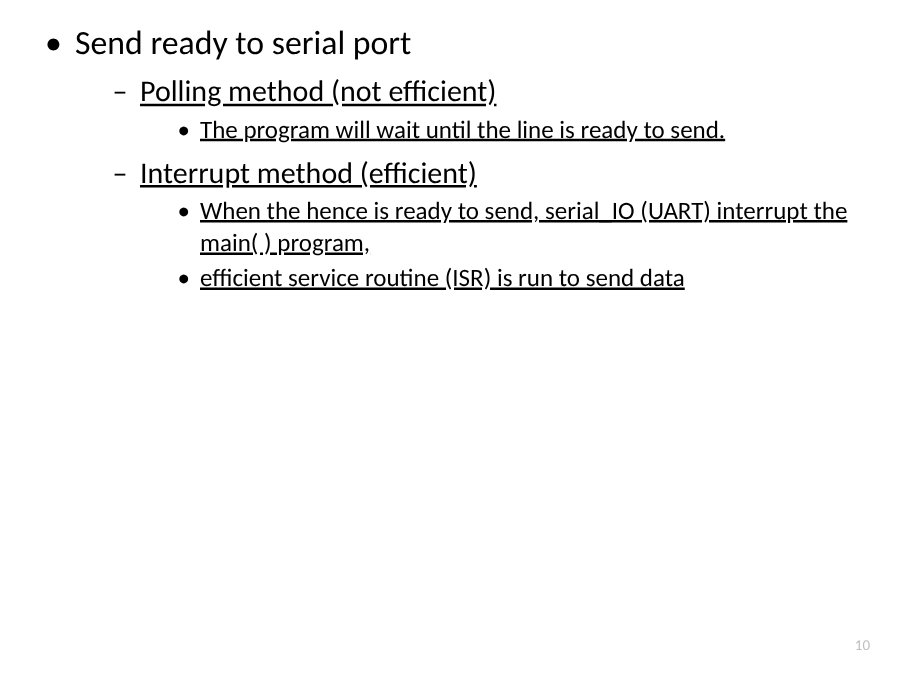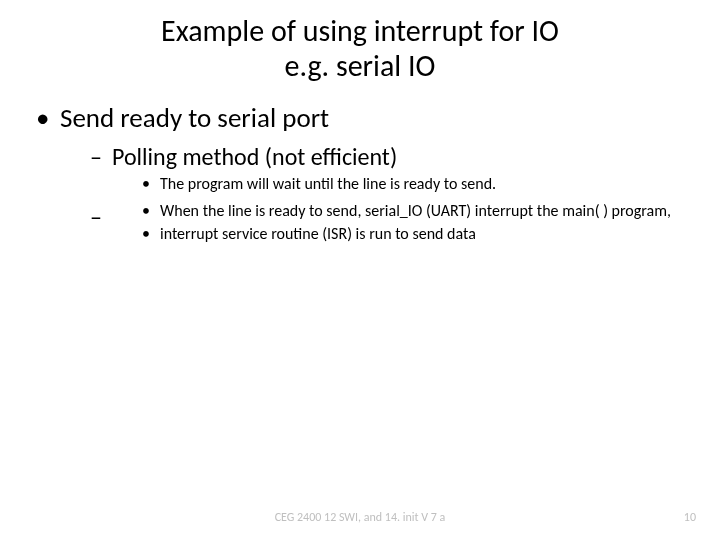--- a/index.html
+++ b/index.html
@@ -47,32 +47,33 @@
   }
 
   
   .lvl2 { padding-left: 30px; margin-top: 6px; }
   .lvl2 > li {
     font-size: 24px;
     line-height: 1.3;
     padding-left: 22px;
     position: relative;
     margin-bottom: 2px;
+    text-decoration: underline;
   }
   .lvl2 > li::before {
     content: "–";
     position: absolute;
     left: 0;
     top: 0;
   }
 
   
   .lvl3 { padding-left: 30px; margin-top: 2px; margin-bottom: 6px; }
   .lvl3 > li {
-    font-size: 16px;
+    font-size: 20px;
     line-height: 1.3;
     padding-left: 18px;
     position: relative;
     margin-bottom: 2px;
   }
   .lvl3 > li::before {
     content: "•";
     position: absolute;
     left: 0;
     top: 0;
@@ -94,49 +95,45 @@
     font-size: 12px;
     color: #bfbfbf;
     margin-left: 48px;
   }
 </style>
 </head>
 <body>
 
 <div class="slide">
 
-  <div class="title">
-    <span>Example of using interrupt for IO</span><br>
-    <span>e.g. serial IO</span>
-  </div>
 
   <div class="content">
     <ul class="lvl1">
       <li>
         <span>Send ready to serial port</span>
         <ul class="lvl2">
           <li>
             <span>Polling method (not efficient)</span>
             <ul class="lvl3">
               <li>
                 <span>The program will wait until the line is ready to send.</span>
               </li>
             </ul>
           </li>
           <li>
+            <span>Interrupt method (efficient)</span>
             <ul class="lvl3">
               <li>
-                <span>When the line is ready to send, serial_IO (UART) interrupt the  main( )  program,</span>
+                <span>When the hence is ready to send, serial_IO (UART) interrupt the  main( )  program,</span>
               </li>
               <li>
-                <span>interrupt service routine (ISR) is run to send data</span>
+                <span>efficient service routine (ISR) is run to send data</span>
               </li>
             </ul>
           </li>
         </ul>
       </li>
     </ul>
   </div>
 
-  <div class="footer-center">CEG 2400 12 SWI, and 14. init V 7 a</div>
   <div class="footer-right">10</div>
 
 </div>
 
 </body></html>

